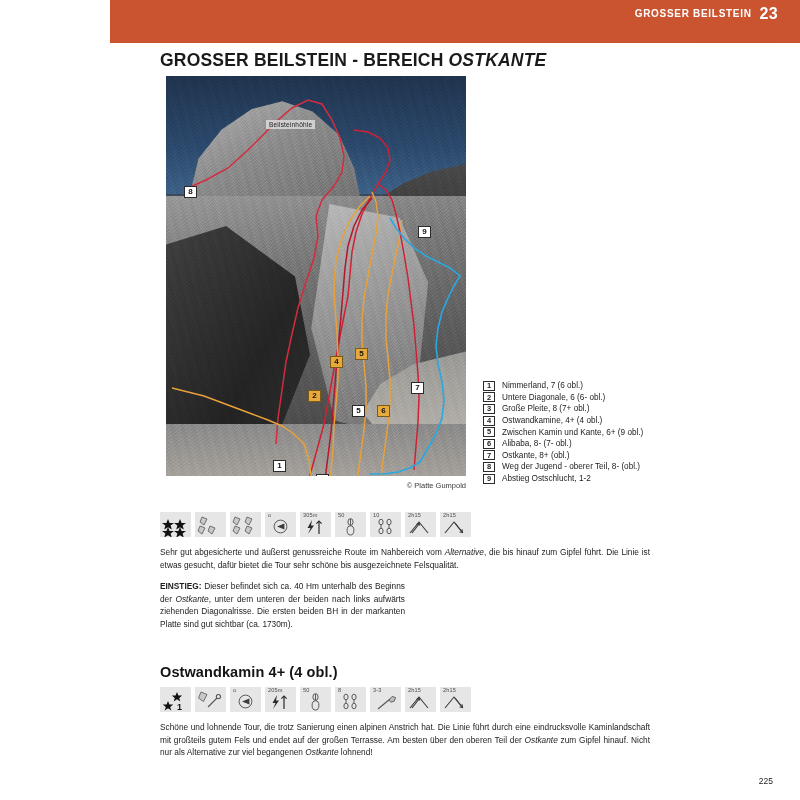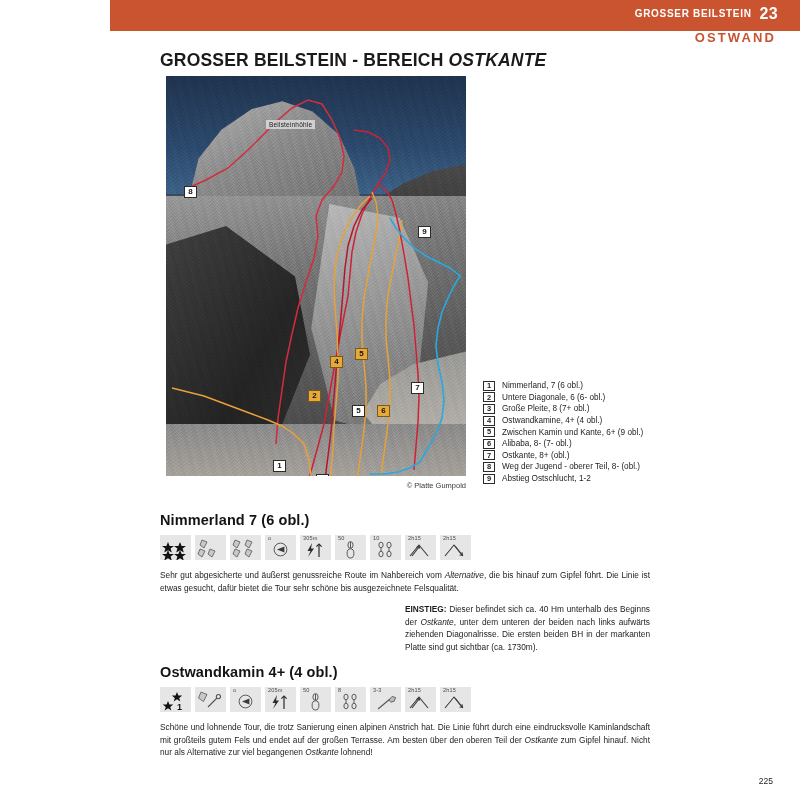--- a/index.html
+++ b/index.html
@@ -5,21 +5,21 @@
   html,body{margin:0;padding:0;}
   body{
     width:800px;height:800px;background:#ffffff;
     font-family:"Liberation Sans", sans-serif;
     color:#1c1c1c;overflow:hidden;position:relative;
   }
   .page{position:relative;width:800px;height:800px;}
 
   
   .header-bar{
-    position:absolute;left:110px;top:0;width:690px;height:31px;
+    position:absolute;left:110px;top:0;width:690px;height:43px;
     background:#ca5430;
   }
   .header-inner{
     position:absolute;right:22px;top:0;height:27px;
     display:flex;align-items:center;gap:8px;
   }
   .header-area{
     color:#ffffff;font-size:10px;font-weight:bold;letter-spacing:.7px;
     text-transform:uppercase;line-height:1;
   }
@@ -142,21 +142,21 @@
     position:absolute;top:1px;left:3px;font-size:5.6px;color:#4c4c4c;
     letter-spacing:.1px;line-height:1;
   }
   .ic svg{position:absolute;left:0;top:0;width:31px;height:25px;}
 
   .body-txt{
     font-size:8.3px;line-height:12.6px;color:#1c1c1c;text-align:justify;
   }
   .body-txt .ital{font-style:italic;}
 
-  .two-col{display:flex;gap:17px;margin-top:9px;justify-content:flex-end;}
+  .two-col{display:flex;gap:17px;margin-top:9px;}
   .col-l{width:245px;}
   .col-r{width:228px;}
   .col-txt{
     font-size:8.3px;line-height:12.6px;color:#1c1c1c;text-align:justify;
   }
   .col-txt b{font-weight:bold;}
   .col-txt .ital{font-style:italic;}
 
   .pagenum{
     position:absolute;right:27px;bottom:14px;
@@ -262,21 +262,20 @@
       <span class="legend-num">8</span>
       <span class="legend-txt">Weg der Jugend - oberer Teil, 8- (obl.)</span>
     </div>
     <div class="legend-row">
       <span class="legend-num">9</span>
       <span class="legend-txt">Abstieg Ostschlucht, 1-2</span>
     </div>
   </div>
 
   <div class="route" style="top:512px;">
-    <div class="route-title">Nimmerland  7 (6 obl.)</div>
     <div class="icon-row" id="icons-0">
         <div class="ic">
           <svg viewBox="0 0 31 25">
             <g fill="#111">
               <polygon points="8,7 9.6,11 14,11 10.6,13.6 11.8,17.6 8,15.2 4.2,17.6 5.4,13.6 2,11 6.4,11"></polygon>
               <polygon points="20,7 21.6,11 26,11 22.6,13.6 23.8,17.6 20,15.2 16.2,17.6 17.4,13.6 14,11 18.4,11"></polygon>
               <polygon points="8,15 9.6,19 14,19 10.6,21.6 11.8,25.6 8,23.2 4.2,25.6 5.4,21.6 2,19 6.4,19"></polygon>
               <polygon points="20,15 21.6,19 26,19 22.6,21.6 23.8,25.6 20,23.2 16.2,25.6 17.4,21.6 14,19 18.4,19"></polygon>
             </g>
           </svg>

